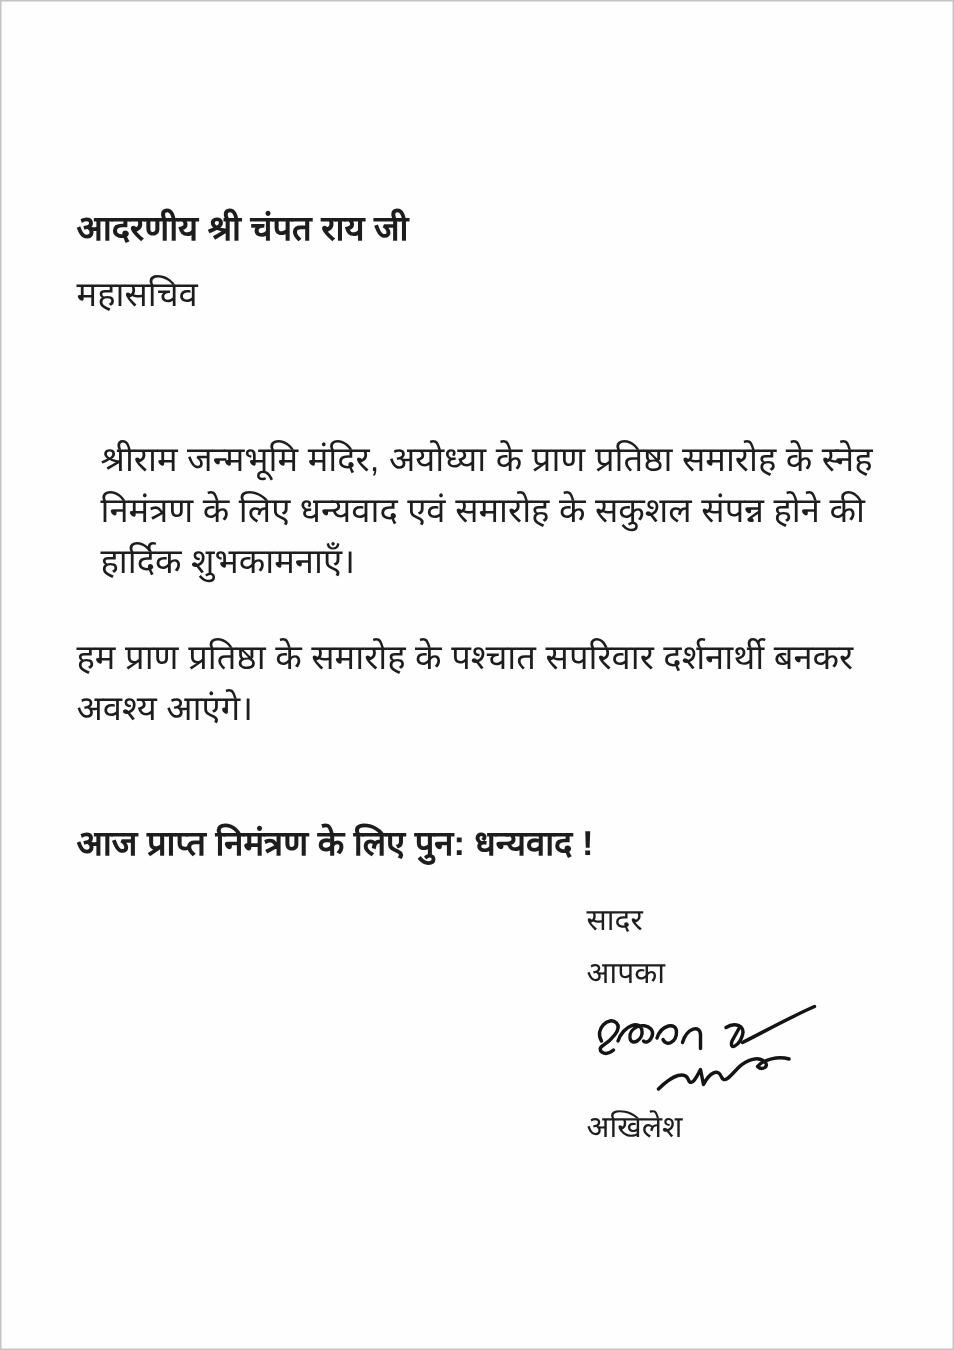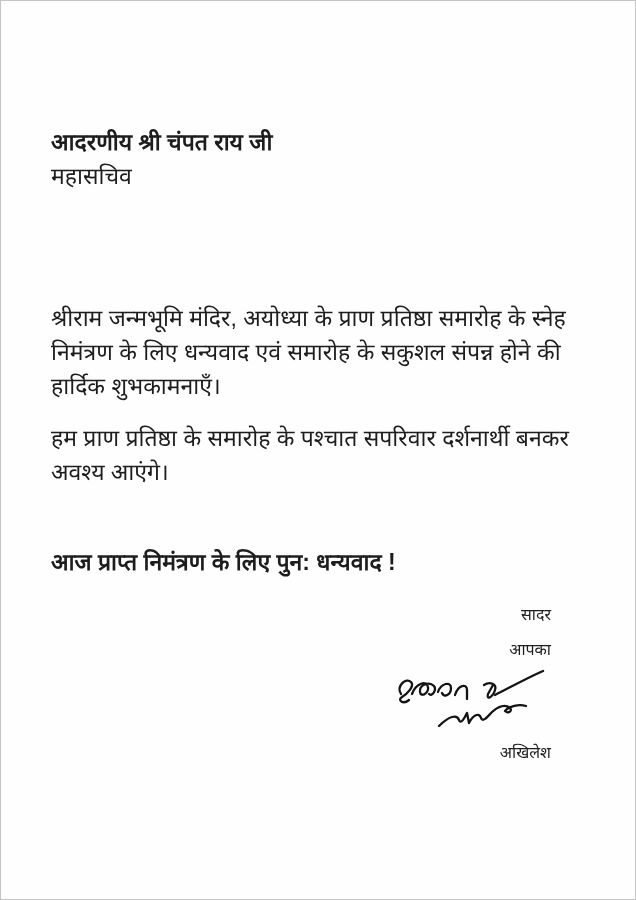--- a/index.html
+++ b/index.html
@@ -19,41 +19,41 @@
     color: #1d1d1d;
     -webkit-font-smoothing: antialiased;
   }
   .address {
     position: absolute;
     left: 50px;
     top: 124px;
     font-size: 23px;
     line-height: 34px;
   }
-  .addr-line { white-space: nowrap; }
+  .addr-line { white-space: nowrap; margin-top: 10px; }
   .addr-line.bold { font-weight: 700; }
   .para {
     position: absolute;
     left: 50px;
     width: 548px;
     margin: 0;
     font-size: 23px;
     line-height: 34px;
     text-align: left;
   }
-  .para1 { top: 300px; }
+  .para1 { top: 288px; margin-left: 16px; }
   .para2 { top: 420px; }
   .para3 { top: 544px; width: 560px; font-weight: bold; }
   .sig {
     position: absolute;
     left: 390px;
     top: 596px;
     width: 160px;
-    text-align: right;
-    font-size: 16px;
+    text-align: left;
+    font-size: 20px;
     line-height: 35px;
   }
   .sig-svg {
     display: block;
     width: 160px;
     height: 66px;
     margin: 1px auto 1px auto;
   }
   .sig-svg path {
     fill: none;

